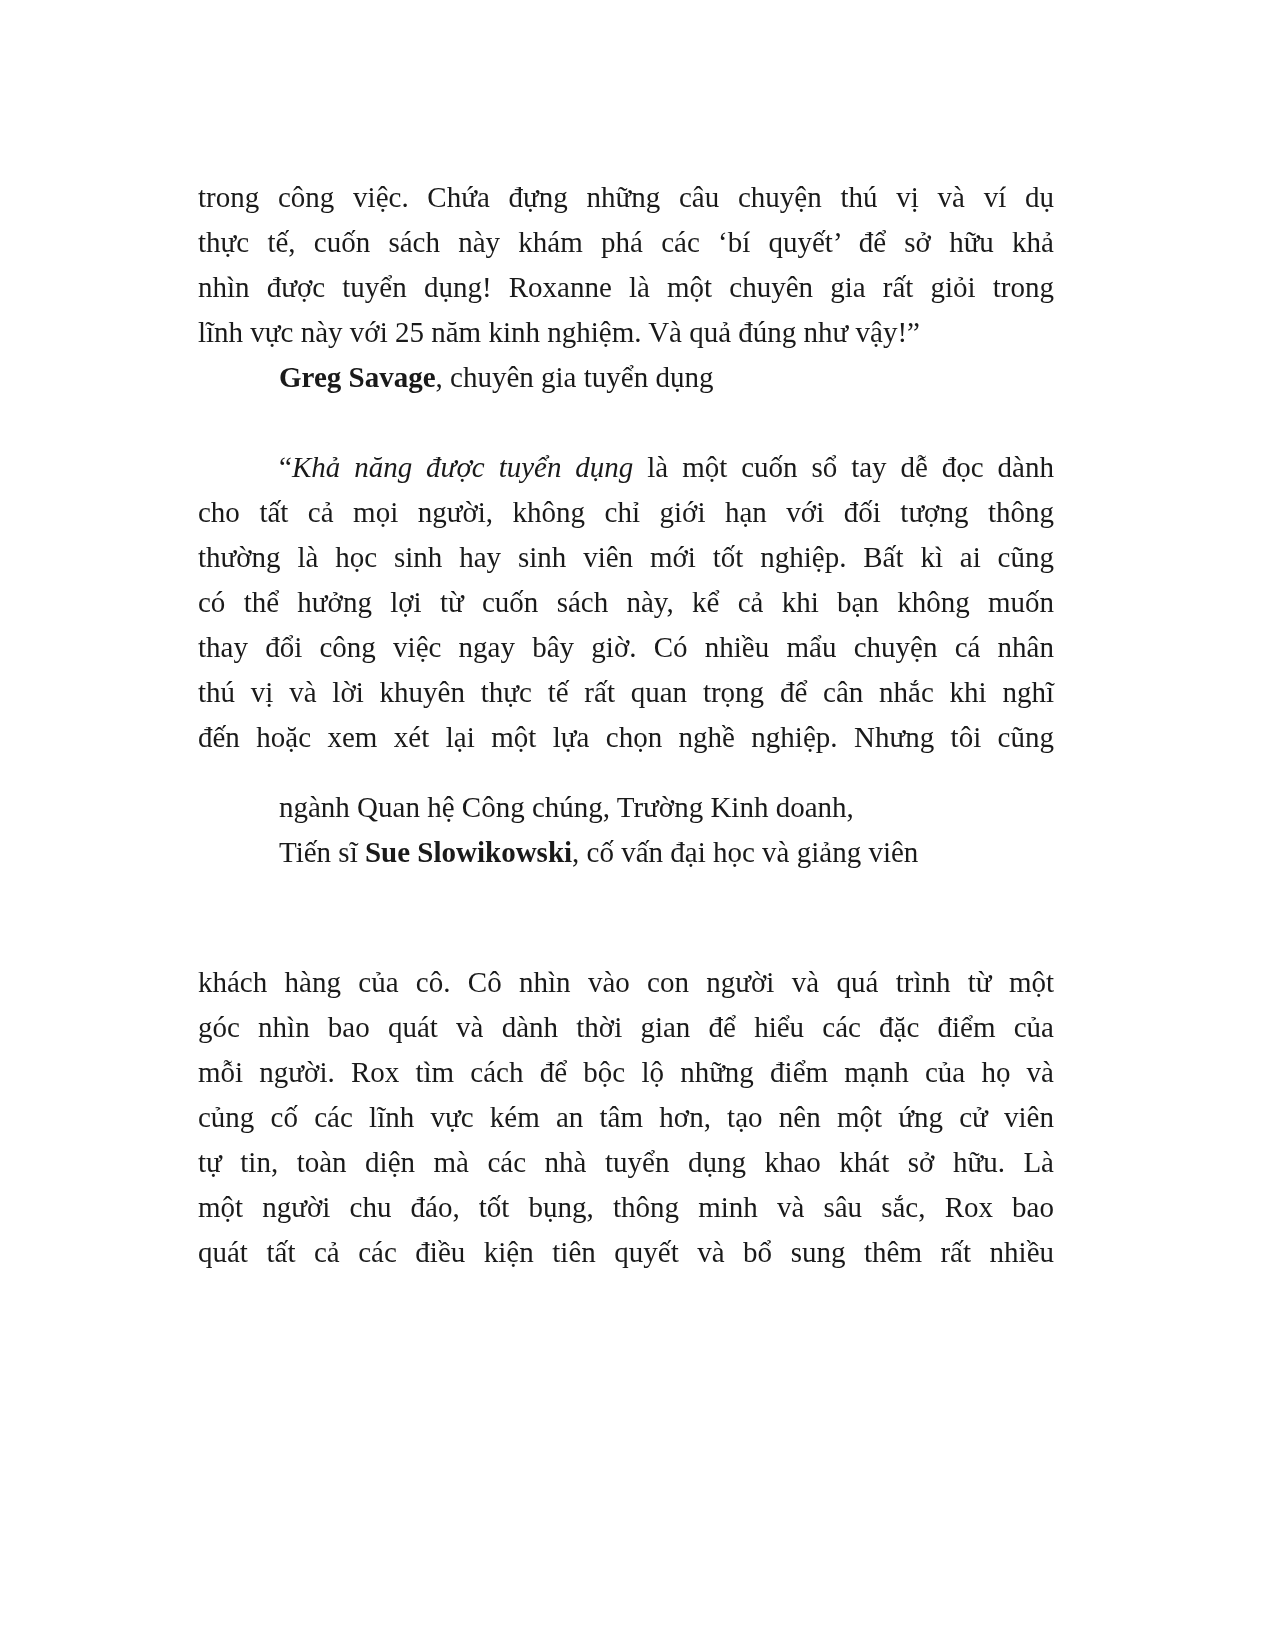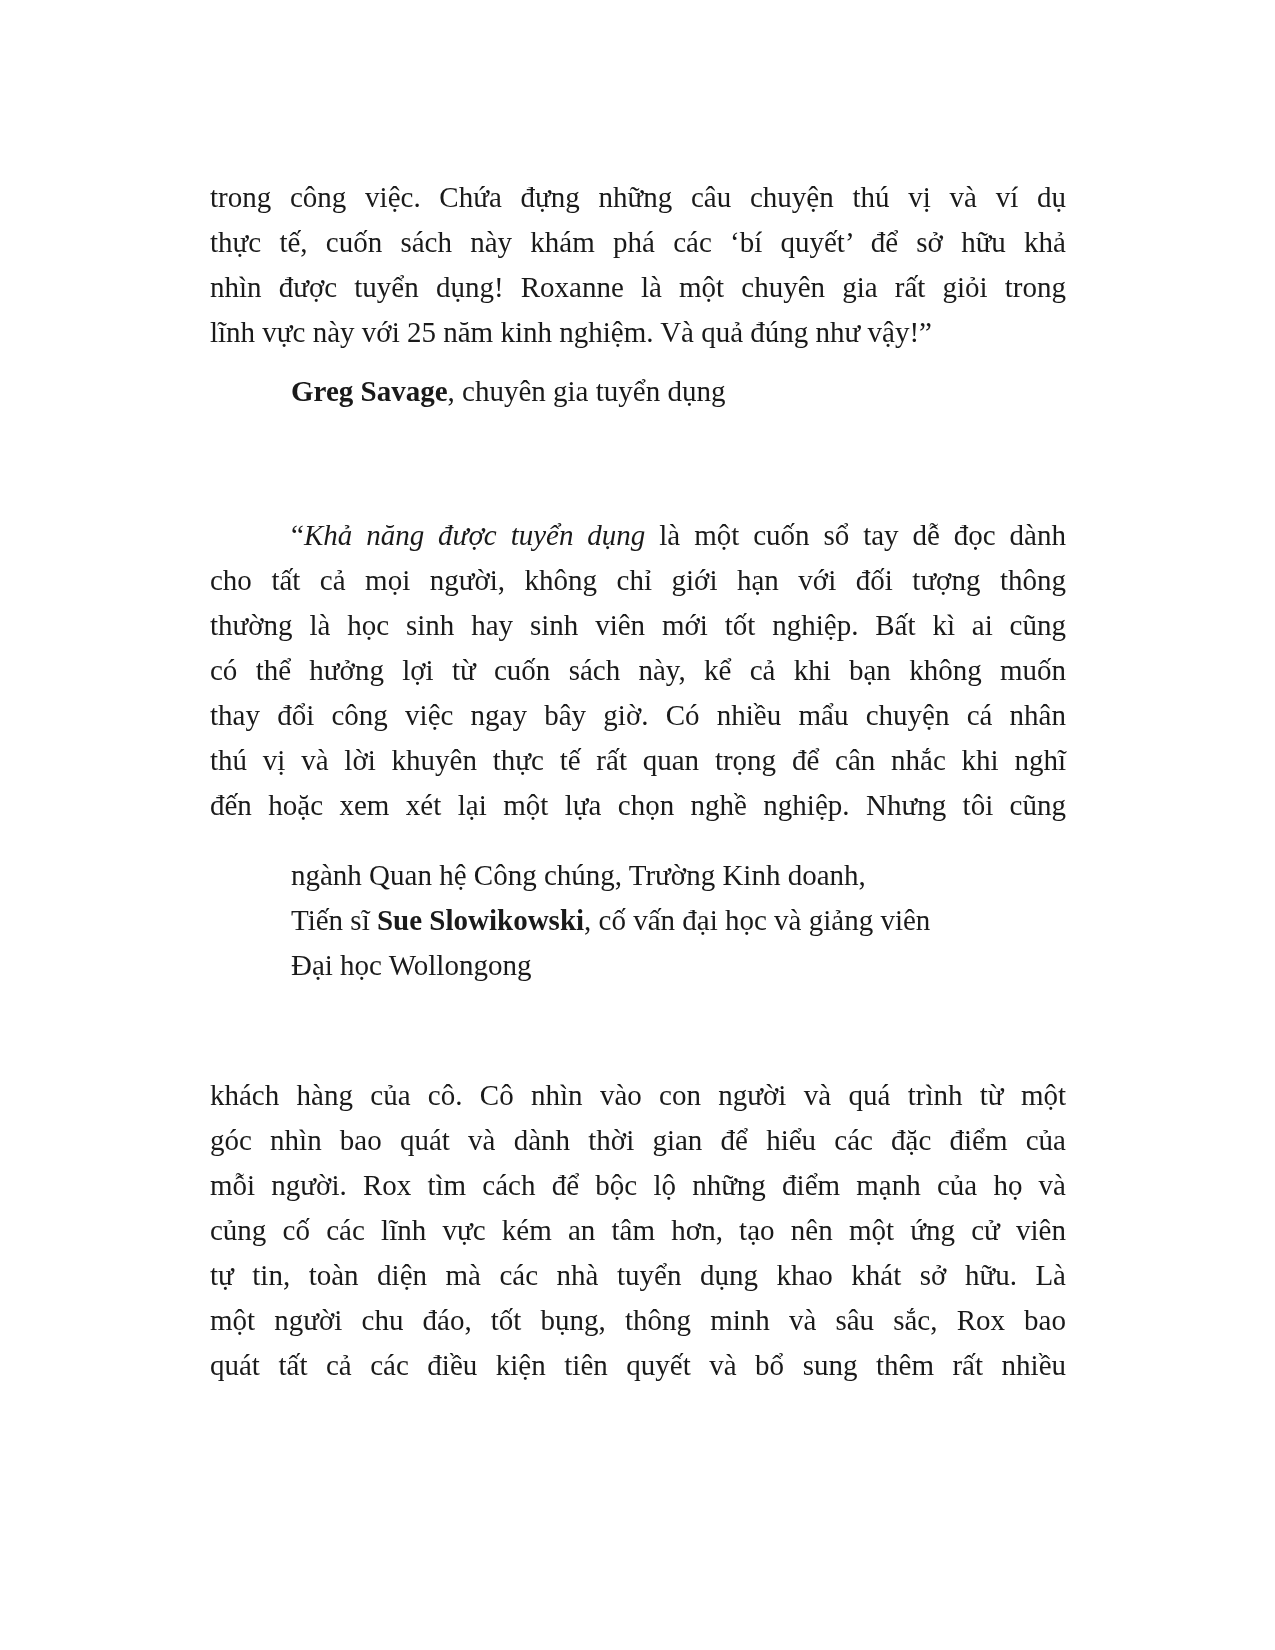--- a/index.html
+++ b/index.html
@@ -9,32 +9,32 @@
     font-family: "Liberation Serif", "DejaVu Serif", serif;
   }
   .page {
     position: relative;
     width: 1275px; height: 1650px;
     background: #ffffff;
     overflow: hidden;
   }
   .text-block {
     position: absolute;
-    left: 210px; top: 175px;
+    left: 198px; top: 175px;
     width: 856px;
     font-size: 29px;
     line-height: 45px;
     color: #1a1a1a;
   }
   .line { width: 100%; }
   .just { text-align: justify; text-align-last: justify; }
   .indent { padding-left: 81px; box-sizing: border-box; }
   .attribution { padding-left: 81px; }
-  .attribution-gap-1 { margin-top: 14px; }
-  .para-gap-2 { margin-top: 99px; }
+  .attribution-gap-1 { }
+  .para-gap-2 { margin-top: 45px; }
   .attribution-gap-2 { margin-top: 25px; }
   .para-gap-3 { margin-top: 85px; }
   .bold { font-weight: 700; }
   .italic { font-style: italic; }
 </style>
 </head>
 <body>
 
 <div class="page">
   <div class="text-block">
@@ -56,21 +56,20 @@
       <div class="line just">thường là học sinh hay sinh viên mới tốt nghiệp. Bất kì ai cũng</div>
       <div class="line just">có thể hưởng lợi từ cuốn sách này, kể cả khi bạn không muốn</div>
       <div class="line just">thay đổi công việc ngay bây giờ. Có nhiều mẩu chuyện cá nhân</div>
       <div class="line just">thú vị và lời khuyên thực tế rất quan trọng để cân nhắc khi nghĩ</div>
       <div class="line just">đến hoặc xem xét lại một lựa chọn nghề nghiệp. Nhưng tôi cũng</div>
     </section>
 
     <section class="attribution attribution-gap-2">
       <div class="line">ngành Quan hệ Công chúng, Trường Kinh doanh,</div>
       <div class="line"><span>Tiến sĩ </span><span class="bold">Sue Slowikowski</span><span>, cố vấn đại học và giảng viên</span></div>
-      <div class="line">Đại học Wollongong</div>
     </section>
 
     <section class="para-gap-3">
       <div class="line just">khách hàng của cô. Cô nhìn vào con người và quá trình từ một</div>
       <div class="line just">góc nhìn bao quát và dành thời gian để hiểu các đặc điểm của</div>
       <div class="line just">mỗi người. Rox tìm cách để bộc lộ những điểm mạnh của họ và</div>
       <div class="line just">củng cố các lĩnh vực kém an tâm hơn, tạo nên một ứng cử viên</div>
       <div class="line just">tự tin, toàn diện mà các nhà tuyển dụng khao khát sở hữu. Là</div>
       <div class="line just">một người chu đáo, tốt bụng, thông minh và sâu sắc, Rox bao</div>
       <div class="line just">quát tất cả các điều kiện tiên quyết và bổ sung thêm rất nhiều</div>

